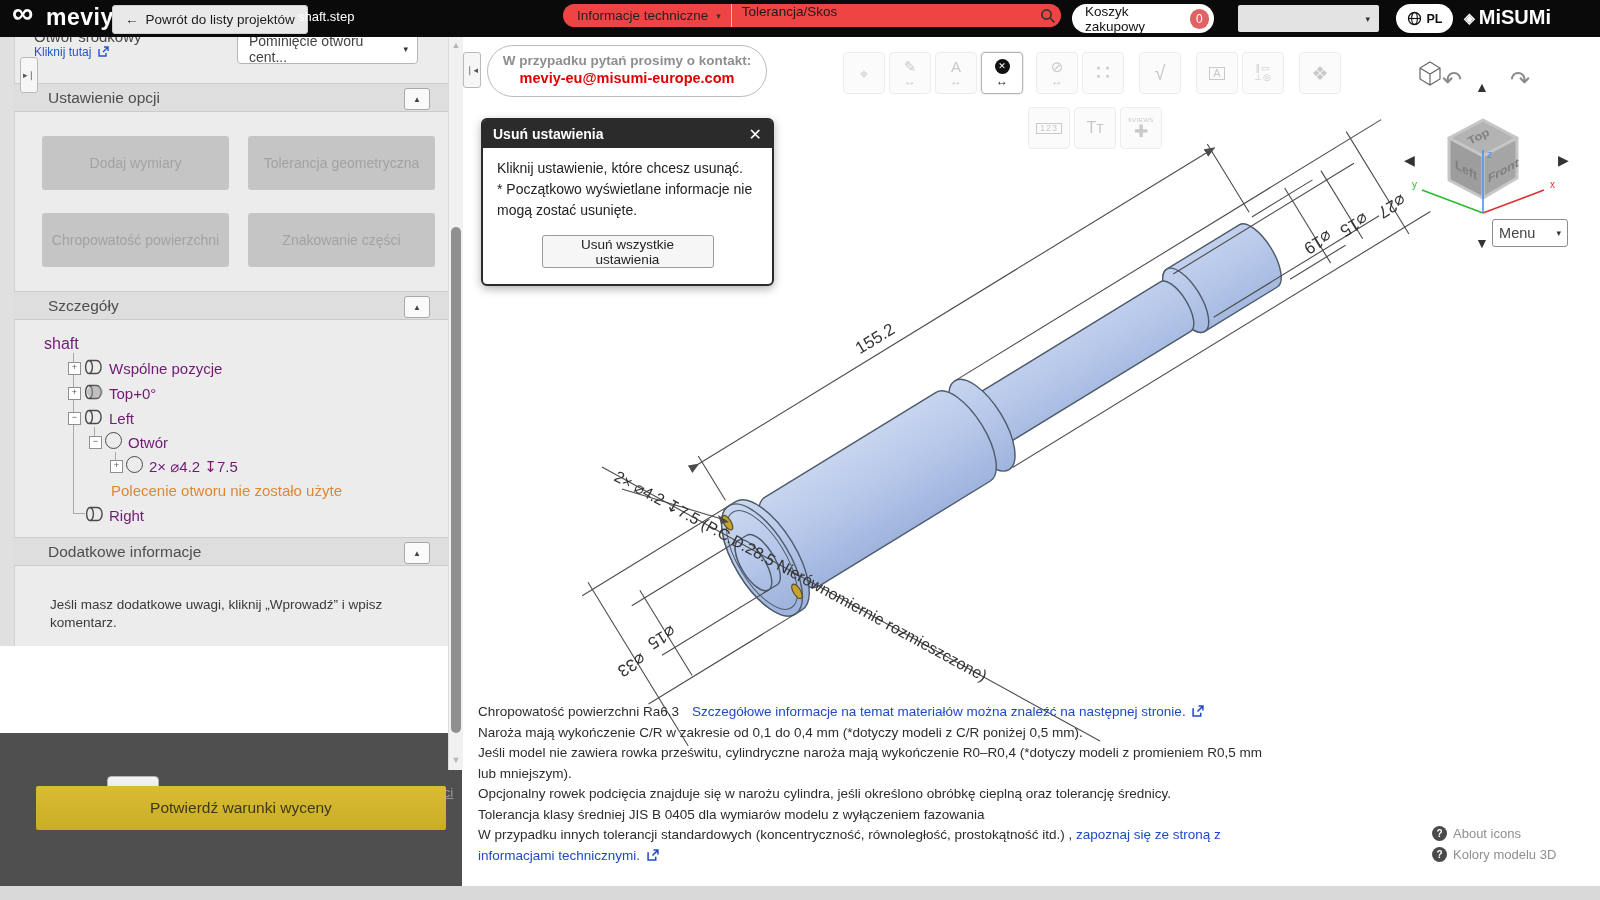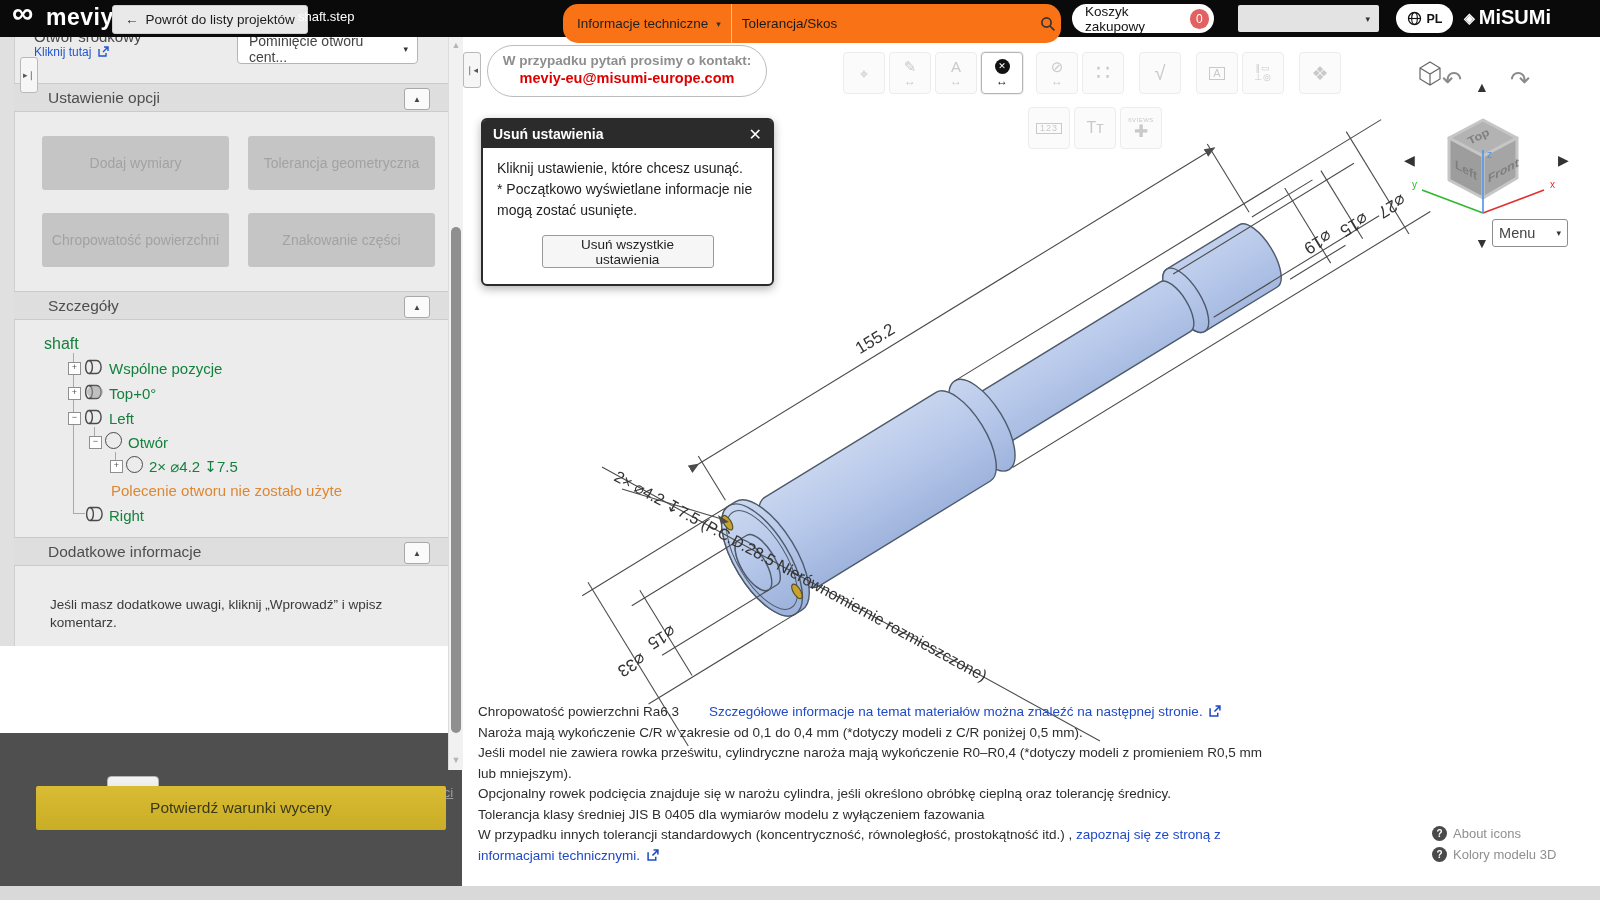--- a/index.html
+++ b/index.html
@@ -4,39 +4,39 @@
 <style>
   html,body{margin:0;padding:0;background:#fff;font-family:"Liberation Sans",sans-serif;}
   .stage{position:relative;width:1600px;height:900px;overflow:hidden;background:#fff;}
   .abs{position:absolute;}
   
   .topbar{position:absolute;left:0;top:0;width:1600px;height:37px;background:#0a0a0a;color:#fff;z-index:20;}
   .logo-ico{position:absolute;left:12px;top:-4px;font-size:30px;font-weight:bold;color:#fff;}
   .logo-txt{position:absolute;left:46px;top:4px;font-size:23px;font-weight:bold;letter-spacing:.5px;}
   .backbtn{position:absolute;left:112px;top:5px;height:27px;padding:0 12px;background:#e9e9e9;color:#1c1c1c;font-size:13.5px;border:1px solid #cfcfcf;border-radius:3px;display:flex;align-items:center;gap:7px;}
   .filename{position:absolute;left:298px;top:9px;font-size:13px;color:#fff;}
-  .searchgrp{position:absolute;left:563px;top:4px;width:498px;height:39px;background:#f97316;border-radius:15px;display:flex;align-items:center;color:#222;}
+  .searchgrp{position:absolute;left:563px;top:4px;width:498px;height:23px;background:#ef4444;border-radius:15px;display:flex;color:#222;}
   .searchcat{display:flex;align-items:center;gap:8px;padding:0 10px 0 14px;font-size:13.5px;border-right:1px solid #ccc;height:100%;cursor:pointer;}
   .searchinput{flex:1;padding:0 8px 0 10px;font-size:13.5px;color:#1a1a1a;}
   .mag{width:26px;display:flex;align-items:center;justify-content:center;}
   .cartbtn{position:absolute;left:1072px;top:4px;width:142px;height:29px;background:#fff;border-radius:15px;color:#111;font-size:13.5px;display:flex;align-items:center;justify-content:space-between;padding:0 5px 0 13px;box-sizing:border-box;}
   .cartbadge{width:20px;height:20px;border-radius:50%;background:#e26262;color:#fff;font-size:12px;display:flex;align-items:center;justify-content:center;}
   .topselect{position:absolute;left:1238px;top:5px;width:141px;height:27px;background:#e3e3e3;border-radius:2px;display:flex;align-items:center;justify-content:flex-end;padding-right:9px;box-sizing:border-box;color:#222;font-size:11px;}
   .plpill{position:absolute;left:1396px;top:4px;width:57px;height:29px;background:#fff;border-radius:15px;color:#111;display:flex;align-items:center;justify-content:center;gap:5px;font-size:12.5px;font-weight:bold;}
   .brand{position:absolute;left:1464px;top:6px;display:flex;align-items:center;gap:4px;font-size:20px;font-weight:bold;color:#fff;}
   
   .sidebar{position:absolute;left:0;top:37px;width:448px;height:609px;background:#ececec;overflow:hidden;z-index:5;}
   .rail{position:absolute;left:0;top:0;width:14px;height:849px;background:#e0e0e0;border-right:1px solid #d0d0d0;}
   .handle{position:absolute;width:16px;height:34px;background:#f6f6f6;border:1px solid #b9b9b9;border-radius:3px;color:#555;font-size:9px;display:flex;align-items:center;justify-content:center;}
   .sechdr{position:absolute;left:14px;width:434px;height:29px;background:#dedede;border-top:1px solid #cbcbcb;border-bottom:1px solid #cbcbcb;color:#4e4e4e;font-size:15.5px;display:flex;align-items:center;padding-left:34px;box-sizing:border-box;}
   .collapsebtn{position:absolute;right:18px;top:4px;width:24px;height:20px;background:#fafafa;border:1px solid #a8a8a8;border-radius:3px;color:#444;font-size:8px;display:flex;align-items:center;justify-content:center;}
   .graybtn{position:absolute;background:#c5c5c5;border-radius:3px;color:#a2a2a2;font-size:14px;display:flex;align-items:center;justify-content:center;text-align:center;}
   .ln{position:absolute;background:#a9a9a9;}
   .treebox{width:11px;height:11px;border:1px solid #8f8f8f;background:#fff;color:#555;font-size:9px;line-height:9px;text-align:center;position:absolute;}
-  .treelbl{position:absolute;font-size:15px;color:#15803d;white-space:nowrap;}
+  .treelbl{position:absolute;font-size:15px;color:#701a75;white-space:nowrap;}
   .circ{position:absolute;border:1.5px solid #4a4a4a;border-radius:50%;background:transparent;}
   .cyl{position:absolute;width:20px;height:16px;}
   .sel{background:#fff;border:1px solid #b5b5b5;border-radius:4px;color:#444;display:flex;align-items:center;justify-content:space-between;box-sizing:border-box;}
   .chev{font-size:9px;color:#333;}
   .footer{position:absolute;left:0;top:733px;width:462px;height:153px;background:#4f4f4f;z-index:6;}
   .ybtn{position:absolute;left:36px;top:53px;width:410px;height:44px;background:linear-gradient(#d9bc34,#c9ad24);border-radius:2px;color:#3c3a16;font-size:15.5px;display:flex;align-items:center;justify-content:center;}
   .qmark{display:inline-flex;width:14px;height:14px;border-radius:50%;background:#8f8f8f;color:#4f4f4f;font-size:10px;font-weight:bold;align-items:center;justify-content:center;margin-right:5px;}
   .scrolltrack{position:absolute;left:448px;top:37px;width:14px;height:733px;background:#f1f1f1;border-left:1px solid #dcdcdc;z-index:6;}
   .scrollthumb{position:absolute;left:2px;width:10px;border-radius:5px;background:#8f8f8f;}
   .sarrow{position:absolute;left:0;width:14px;color:#b5b5b5;font-size:9px;text-align:center;}
@@ -336,21 +336,21 @@
     <text x="89" y="108" font-size="10" fill="#4d94e8">z</text>
   </svg>
   <div class="menu-btn">
     <span>Menu</span>
       <span class="chev">▾</span>
   </div>
 
   <div class="notes">
     <div>
       <span>Chropowatość powierzchni Ra6.3</span>
-      <span class="blue" style="margin-left:26px;"><span>Szczegółowe informacje na temat materiałów można znaleźć na następnej stronie.</span>
+      <span class="blue" style="margin-left:9px;"><span>Szczegółowe informacje na temat materiałów można znaleźć na następnej stronie.</span>
         <svg class="extsvg" width="12" height="12" viewBox="0 0 11 11">
             <path d="M1 3 V10 H8 V7 M5 6 L10 1 M6 1 h4 v4" fill="none" stroke="#1f49c7" stroke-width="1.4"></path>
           </svg>
       </span>
     </div>
     <div>Naroża mają wykończenie C/R w zakresie od 0,1 do 0,4 mm (*dotyczy modeli z C/R poniżej 0,5 mm).</div>
     <div>Jeśli model nie zawiera rowka prześwitu, cylindryczne naroża mają wykończenie R0–R0,4 (*dotyczy modeli z promieniem R0,5 mm lub mniejszym).</div>
     <div>Opcjonalny rowek podcięcia znajduje się w narożu cylindra, jeśli określono obróbkę cieplną oraz tolerancję średnicy.</div>
     <div>Tolerancja klasy średniej JIS B 0405 dla wymiarów modelu z wyłączeniem fazowania</div>
     <div>

